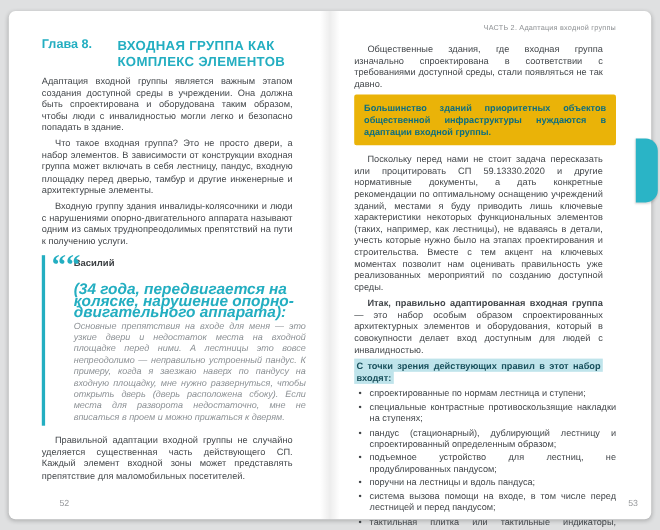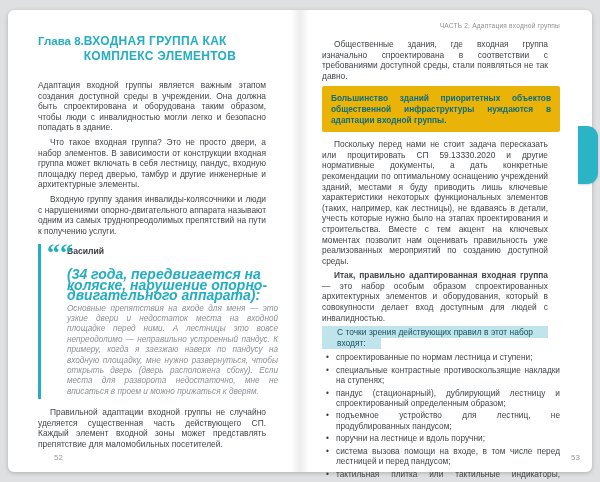--- a/index.html
+++ b/index.html
@@ -19,21 +19,21 @@
   }
   .spread::after{
     content:"";position:absolute;left:50%;top:0;bottom:0;width:18px;margin-left:-9px;
     background:linear-gradient(to right, rgba(0,0,0,0), rgba(0,0,0,.07) 50%, rgba(0,0,0,0));
     pointer-events:none;
   }
   .page{position:relative;width:50%;box-sizing:border-box;}
   .page.left{padding:24px 22px 18px 30px;}
   .page.right{padding:12px 32px 18px 22px;}
 
-  .chap-row{display:flex;gap:0;margin-bottom:16px;}
+  .chap-row{display:flex;gap:23px;margin-bottom:4px;}
   .chap-label{
     color:#23aec1;font-weight:bold;font-size:11.5px;white-space:nowrap;padding-top:1px;
   }
   .chap-title{
     color:#23aec1;font-weight:bold;font-size:12px;line-height:15px;letter-spacing:.3px;
     max-width:170px;
   }
 
   .body{
     font-size:8.4px;line-height:10.6px;color:#42464a;
@@ -69,22 +69,22 @@
     text-align:right;font-size:6.6px;color:#8d9093;margin-bottom:10px;letter-spacing:.2px;
   }
 
   .callout{
     background:#eab308;border-radius:2px;
     padding:7px 9px;margin:5px 0 7px 0;
     font-size:8.3px;line-height:10.6px;font-weight:bold;color:#0c6e80;text-align:justify;
   }
 
   .hl{
-    background:#bfe4eb;color:#19505c;font-weight:normal;
-    padding:1px 15px;box-decoration-break:clone;-webkit-box-decoration-break:clone;
+    background:#bfe4eb;color:#19505c;font-weight:bold;
+    padding:1px 2px;box-decoration-break:clone;-webkit-box-decoration-break:clone;
   }
   .lead-bold{font-weight:bold;}
 
   ul.bullets{
     margin:3px 0 0 0;padding:0 0 0 4px;list-style:none;
   }
   ul.bullets li{
     position:relative;padding-left:10px;
     font-size:8.3px;line-height:10.4px;color:#42464a;text-align:justify;
     margin-bottom:2px;
@@ -139,21 +139,21 @@
 
       <p class="body indent"><span class="lead-bold">Итак, правильно адаптированная входная группа</span><span> — это набор особым образом спроектированных архитектурных элементов и оборудования, который в совокупности делает вход доступным для людей с инвалидностью.</span></p>
 
       <p class="body"><span class="hl">С точки зрения действующих правил в этот набор входят:</span></p>
 
       <ul class="bullets">
         <li><span>спроектированные по нормам лестница и ступени;</span></li>
         <li><span>специальные контрастные противоскользящие накладки на ступенях;</span></li>
         <li><span>пандус (стационарный), дублирующий лестницу и спроектированный определенным образом;</span></li>
         <li><span>подъемное устройство для лестниц, не продублированных пандусом;</span></li>
-        <li><span>поручни на лестнице и вдоль поручни;</span></li>
+        <li><span>поручни на лестницы и вдоль пандуса;</span></li>
         <li><span>система вызова помощи на входе, в том числе перед лестницей и перед пандусом;</span></li>
         <li>
           <span>тактильная плитка или тактильные индикаторы, уложенные:</span>
           <div class="subitem">1) перед входом на лестницу со стороны улицы,</div>
           <div class="subitem">2) на входной площадке перед верхней ступенью лестницы и перед входными дверями;</div>
         </li>
       </ul>
 
       <div class="pagenum pn-right">53</div>
     </div>

